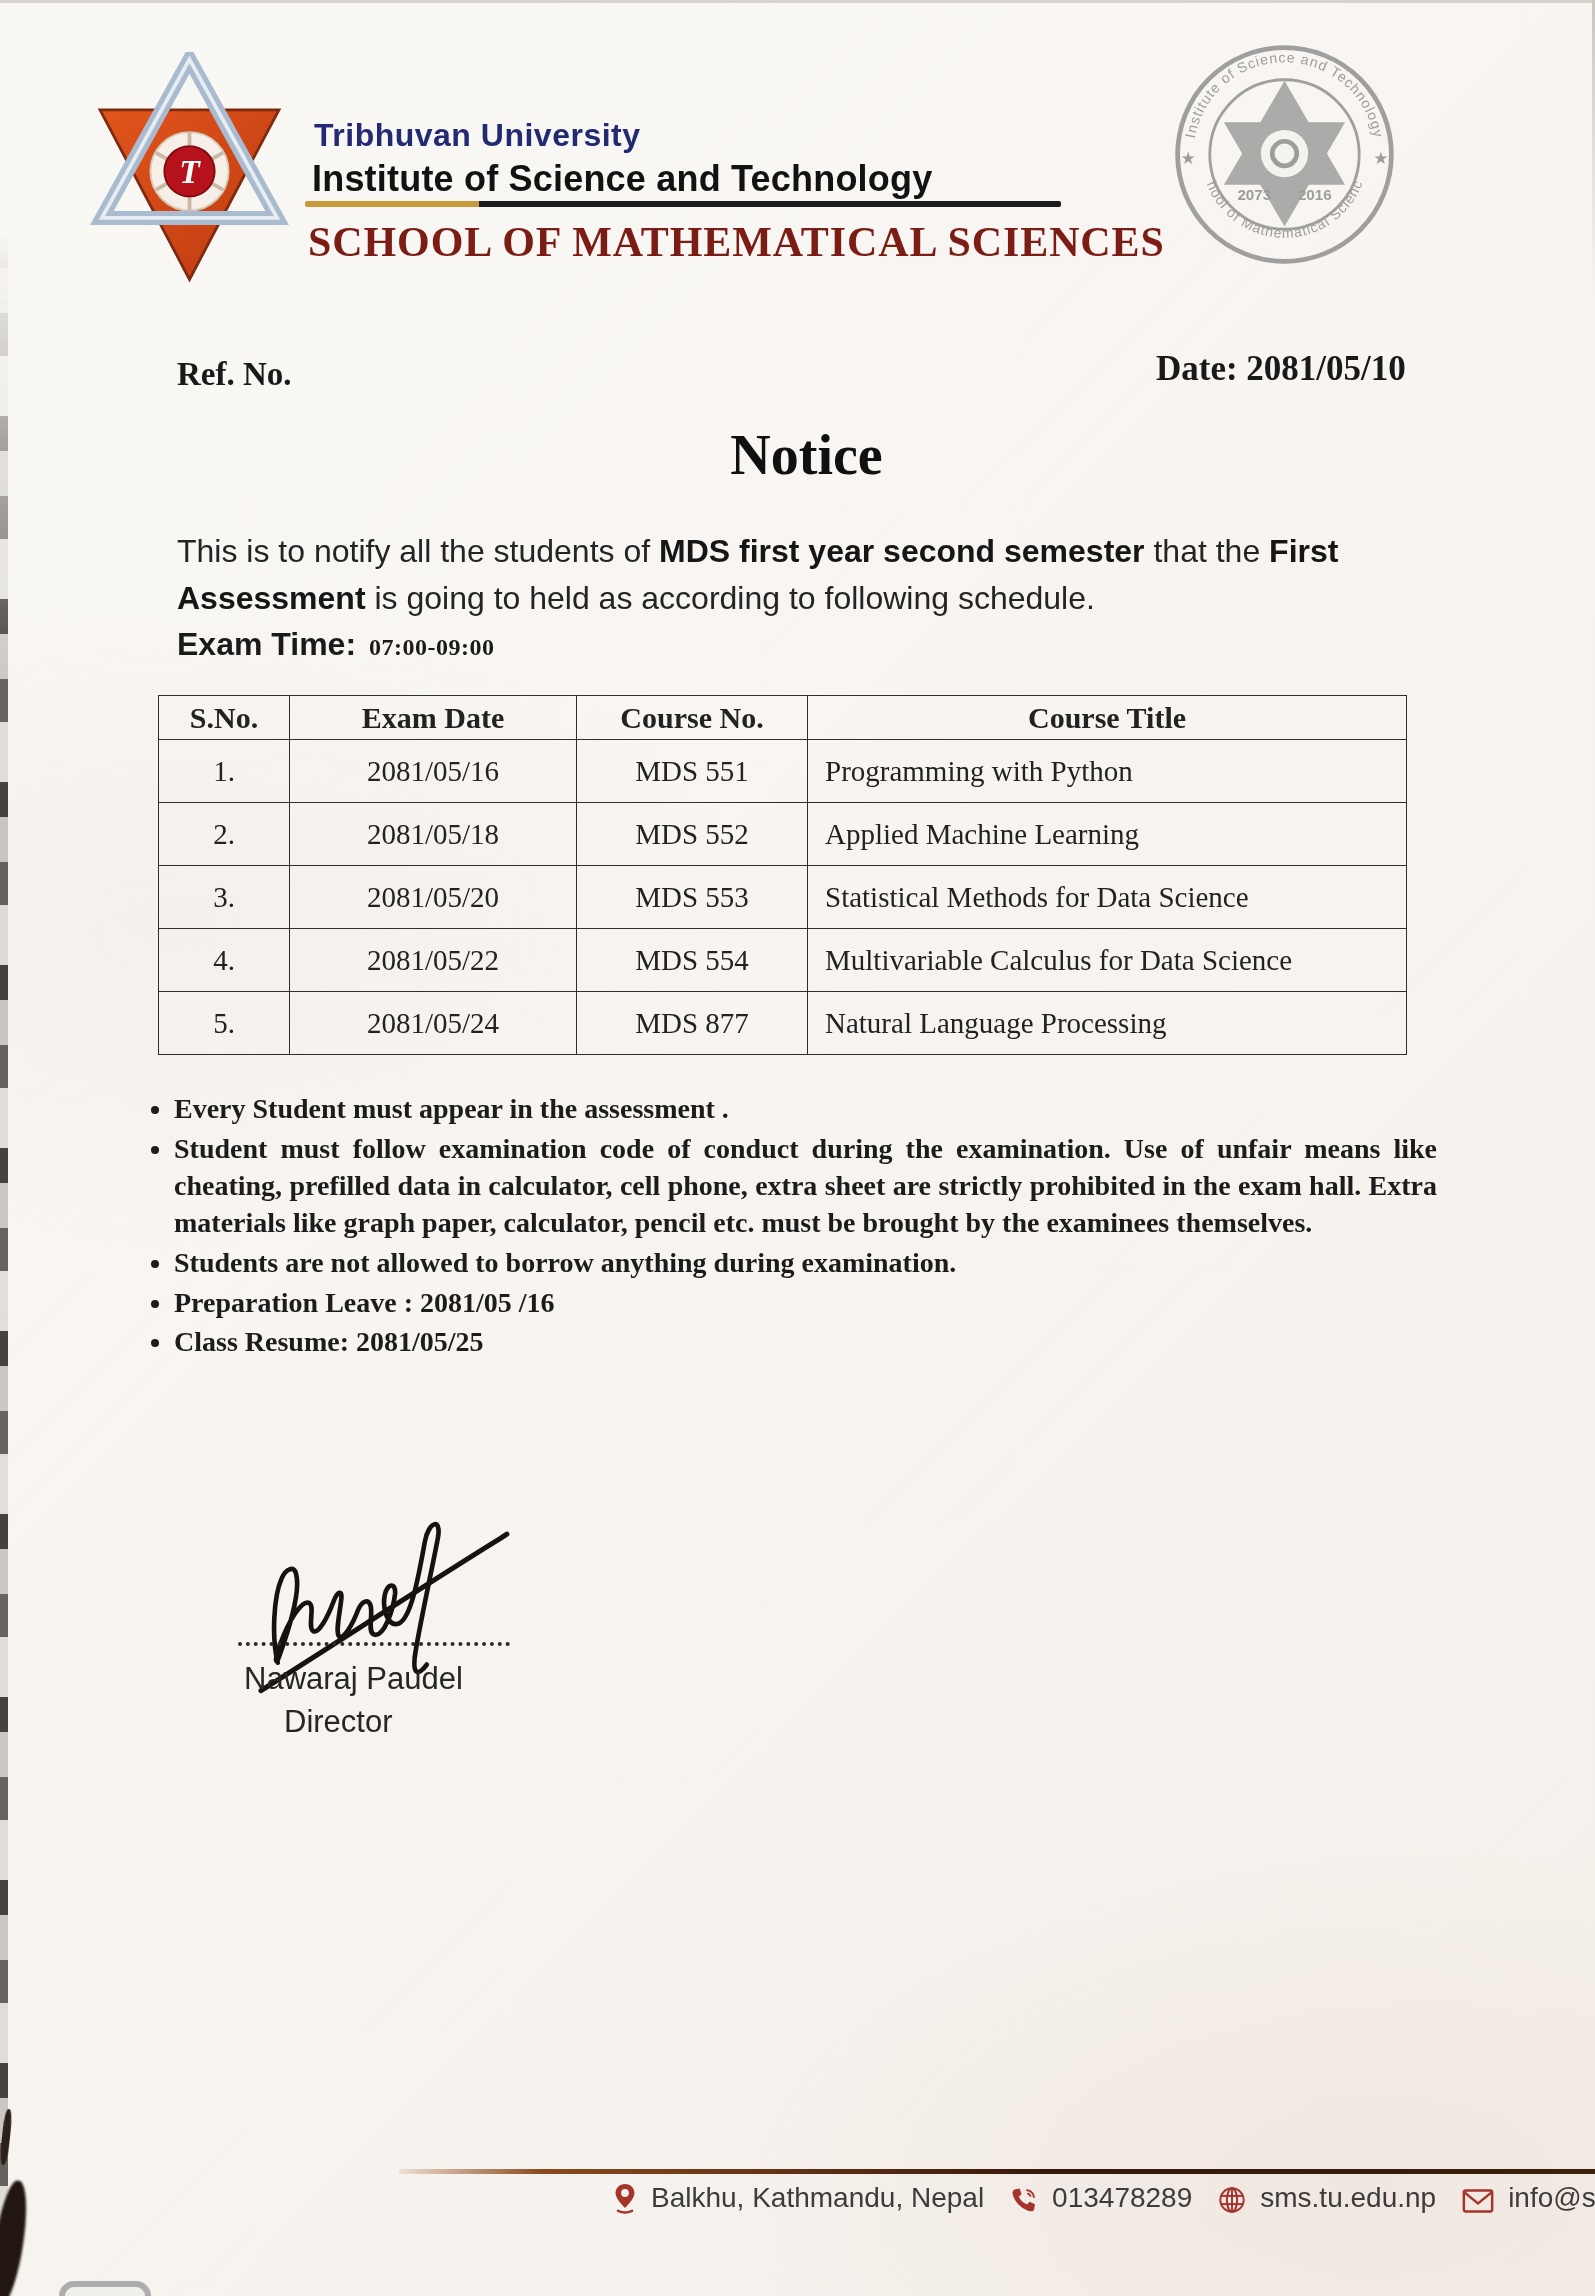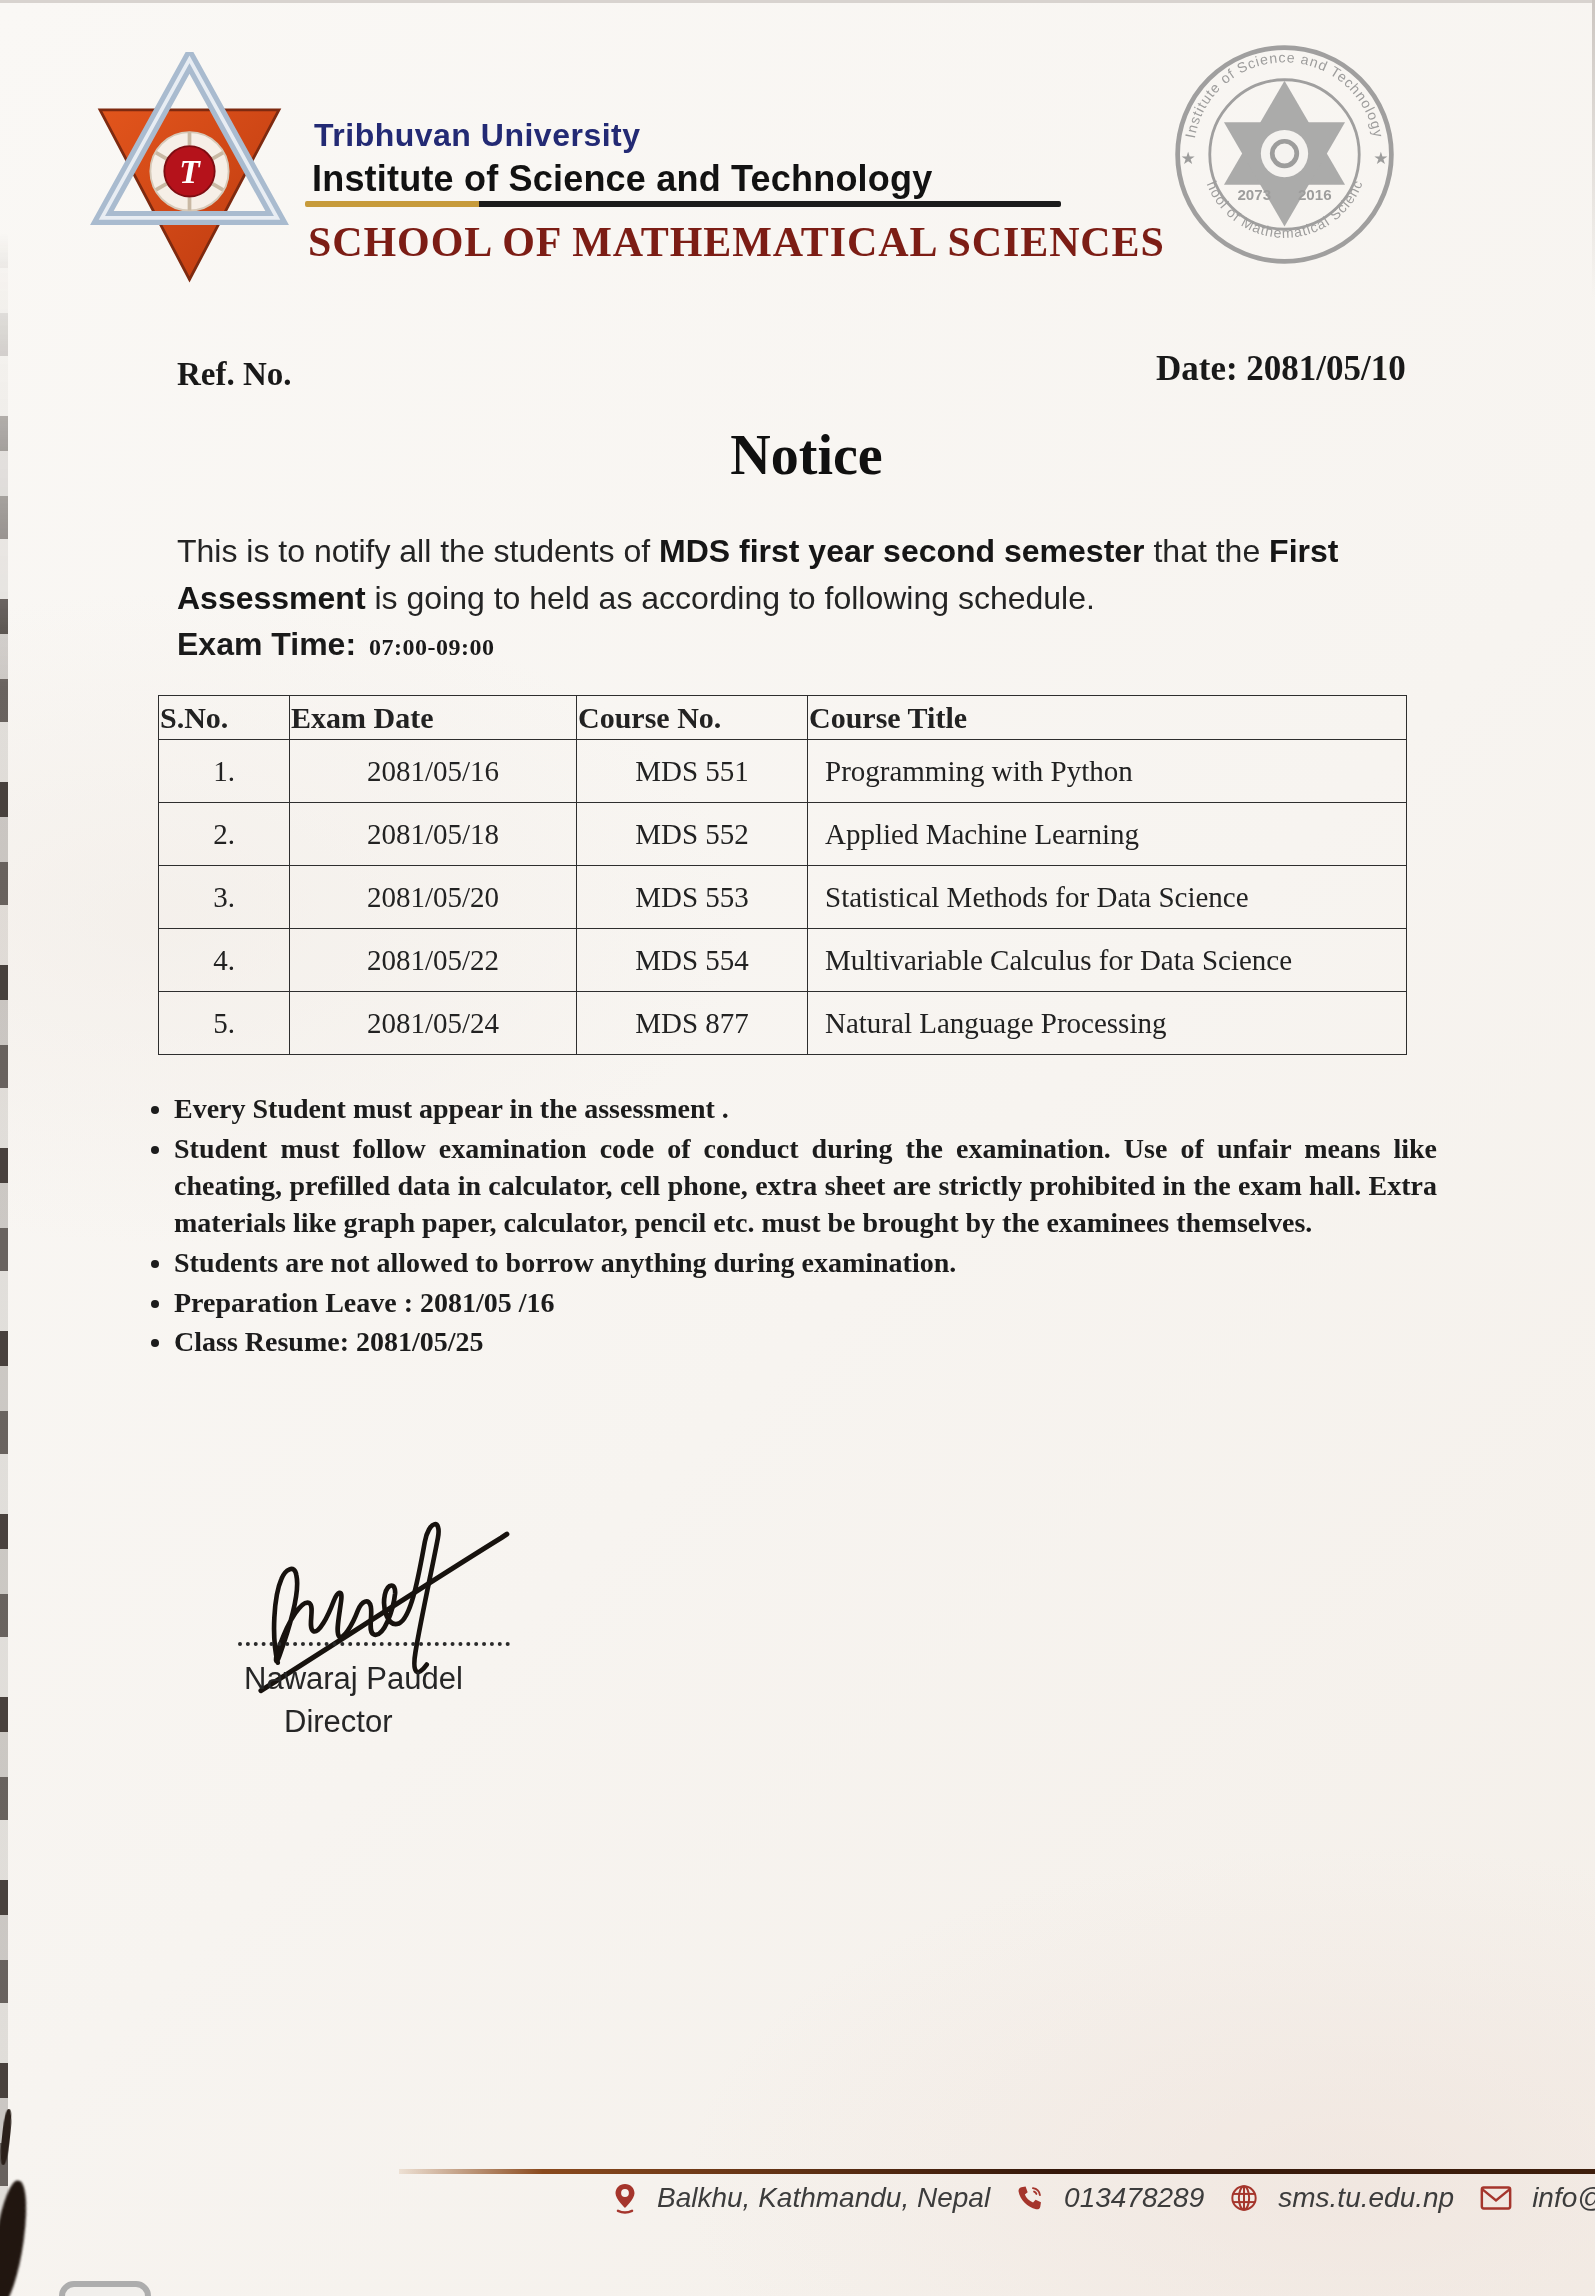--- a/index.html
+++ b/index.html
@@ -48,21 +48,21 @@
   
   .intro{left:177px;top:528px;width:1300px;font-size:32px;line-height:47px;color:#242424;}
   .intro b{font-weight:bold;color:#161616;}
   .examtime{left:177px;top:626px;font-size:32px;font-weight:bold;color:#1a1a1a;}
   .examtime .val{font-family:"Liberation Serif",serif;font-size:24px;letter-spacing:0.5px;margin-left:13px;}
 
   
   .exam-table{left:158px;top:695px;width:1249px;border-collapse:collapse;
         font-family:"Liberation Serif",serif;color:#222;}
   .exam-table th,.exam-table td{border:1.9px solid #2e2e2e;}
-  .exam-table th{height:41px;font-size:30px;font-weight:bold;text-align:left;}
+  .exam-table th{height:41px;font-size:30px;font-weight:bold;text-align:center;}
   .exam-table td{height:60px;font-size:29px;text-align:center;}
   .exam-table td.title{text-align:left;padding-left:17px;}
 
   
   .note{left:135px;top:1081px;width:1305px;font-family:"Liberation Serif",serif;font-weight:bold;color:#1c1c1c;}
   .note .note-label{font-size:29px;}
   .note ul{margin:9.3px 0 0 0;padding-left:39px;list-style:disc;}
   .note li{font-size:28px;line-height:37px;margin-bottom:2.8px;}
   .note li.justify{text-align:justify;}
 
@@ -70,21 +70,21 @@
   .sig-svg{left:220px;top:1506px;}
   .sig-dots{left:238px;top:1618px;width:272px;height:24px;border-bottom:4.7px dotted #2a2a2a;}
   .sig-name{left:244px;top:1661px;font-size:31px;color:#262626;}
   .sig-title{left:284px;top:1704px;font-size:31px;color:#262626;}
 
   
   .footer-rule{left:399px;top:2169px;width:1197px;height:4.7px;
         background:linear-gradient(to right,rgba(186,120,60,.15),#8a4a1e 12%,#35180b 55%,#3f1f0d 100%);}
   .footer-bar{left:613px;top:2182px;display:flex;align-items:center;gap:13px;
         font-size:28px;color:#3c3c3c;white-space:nowrap;}
-  .footer-bar .item{display:flex;align-items:center;gap:20px;margin-right:13px;font-style:italic;}
+  .footer-bar .item{display:flex;align-items:flex-end;gap:14px;margin-right:13px;}
   .footer-bar svg{display:block;}
 </style>
 </head>
 <body>
 
 <div class="page">
 
   <div class="abs top-edge"></div>
   <div class="abs right-edge"></div>
   <div class="abs left-edge"></div>

